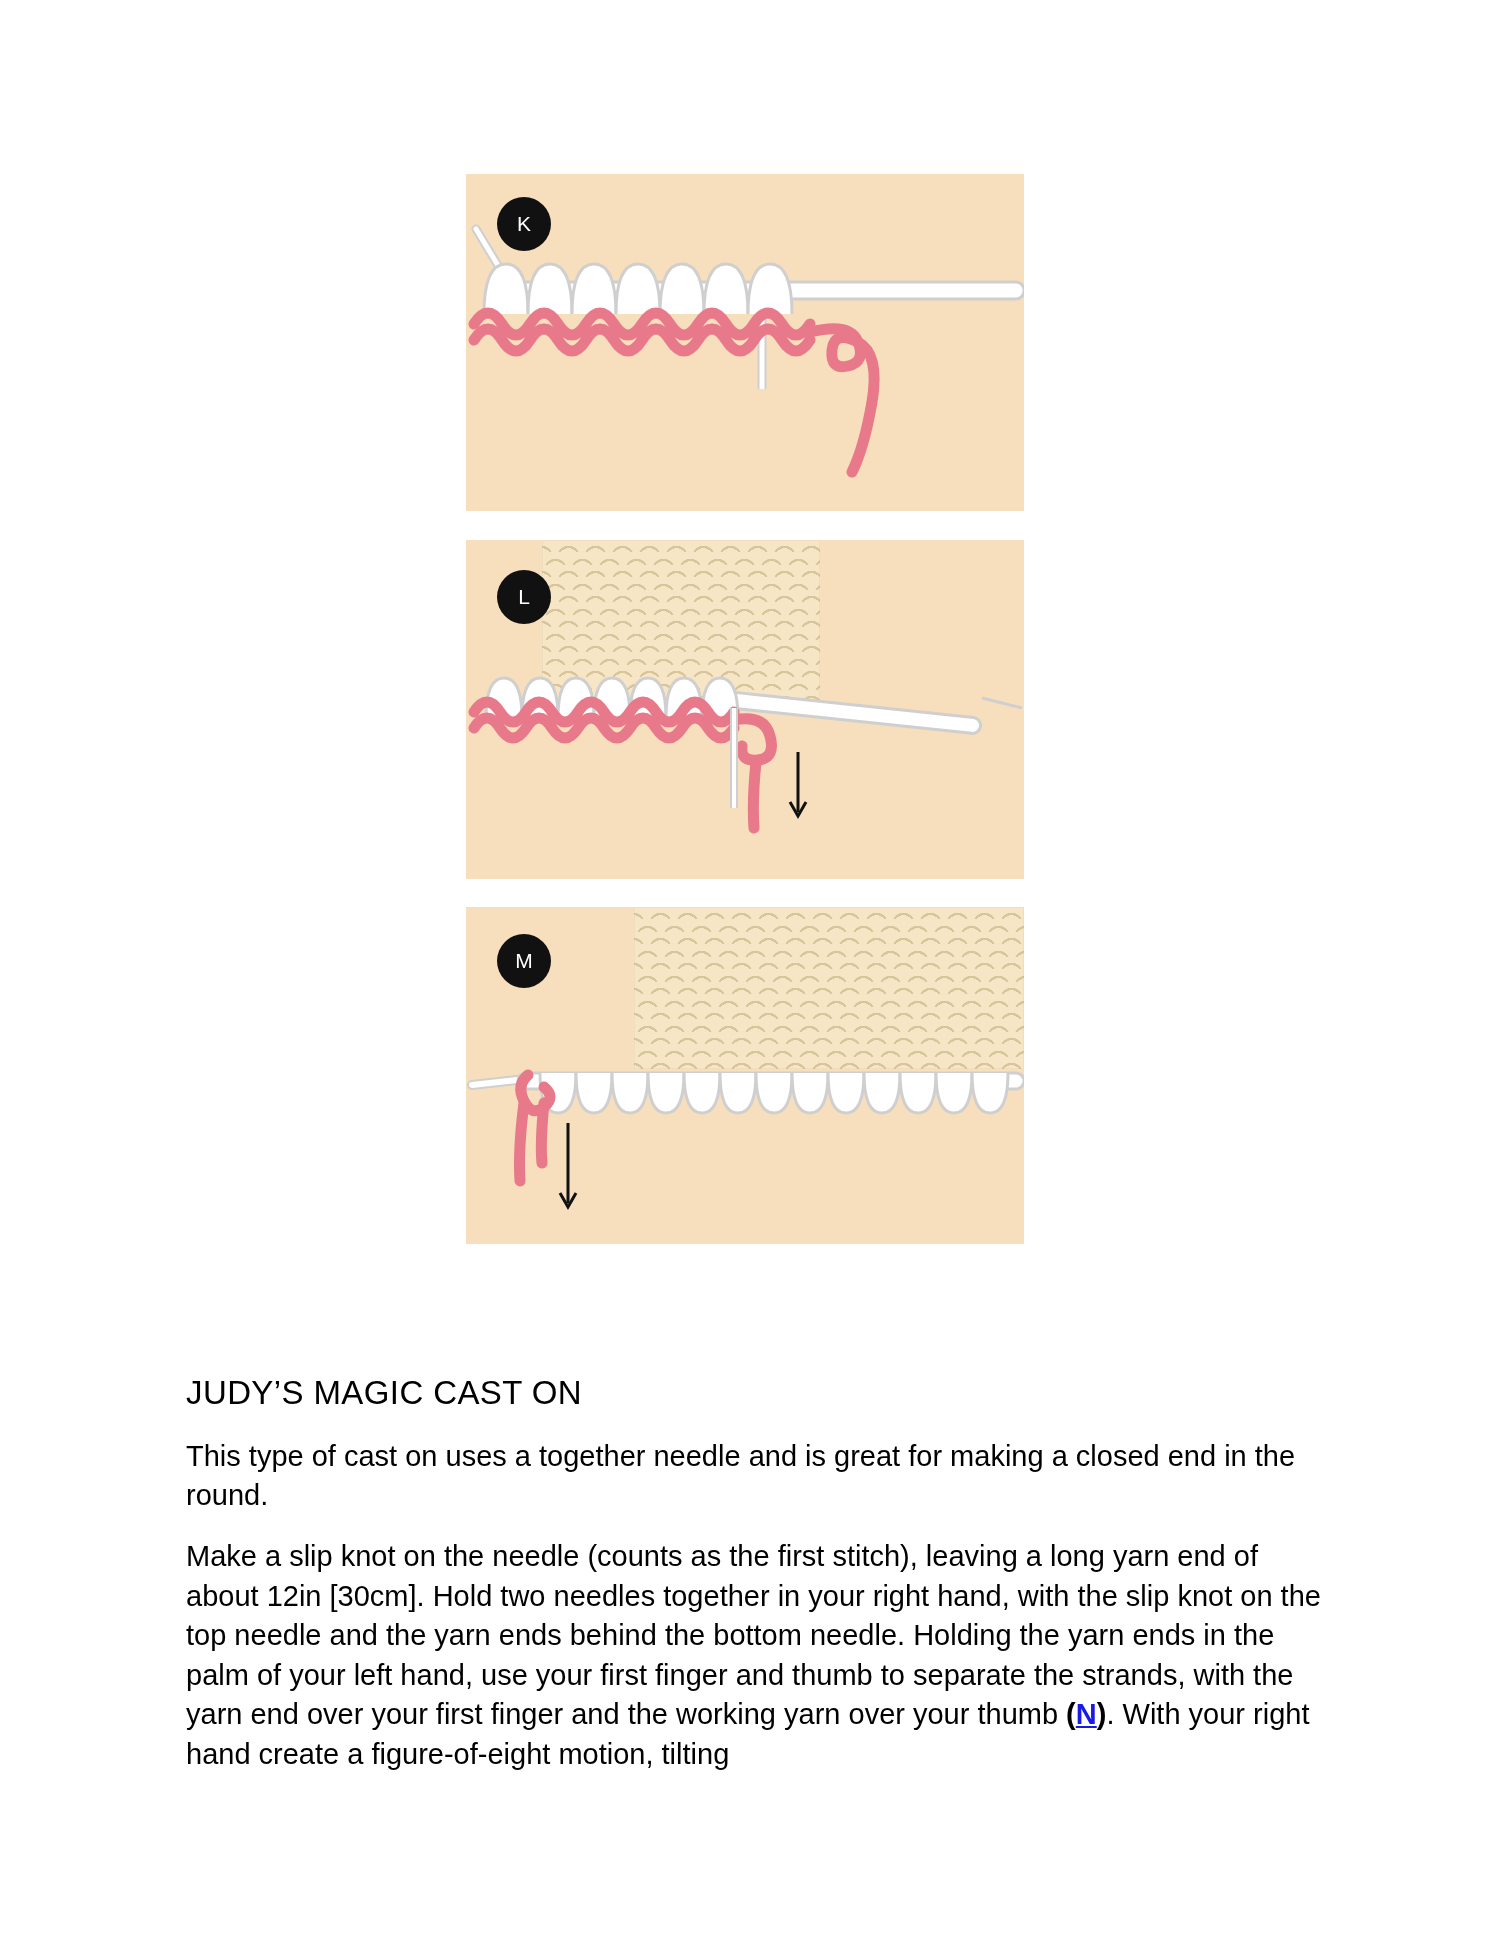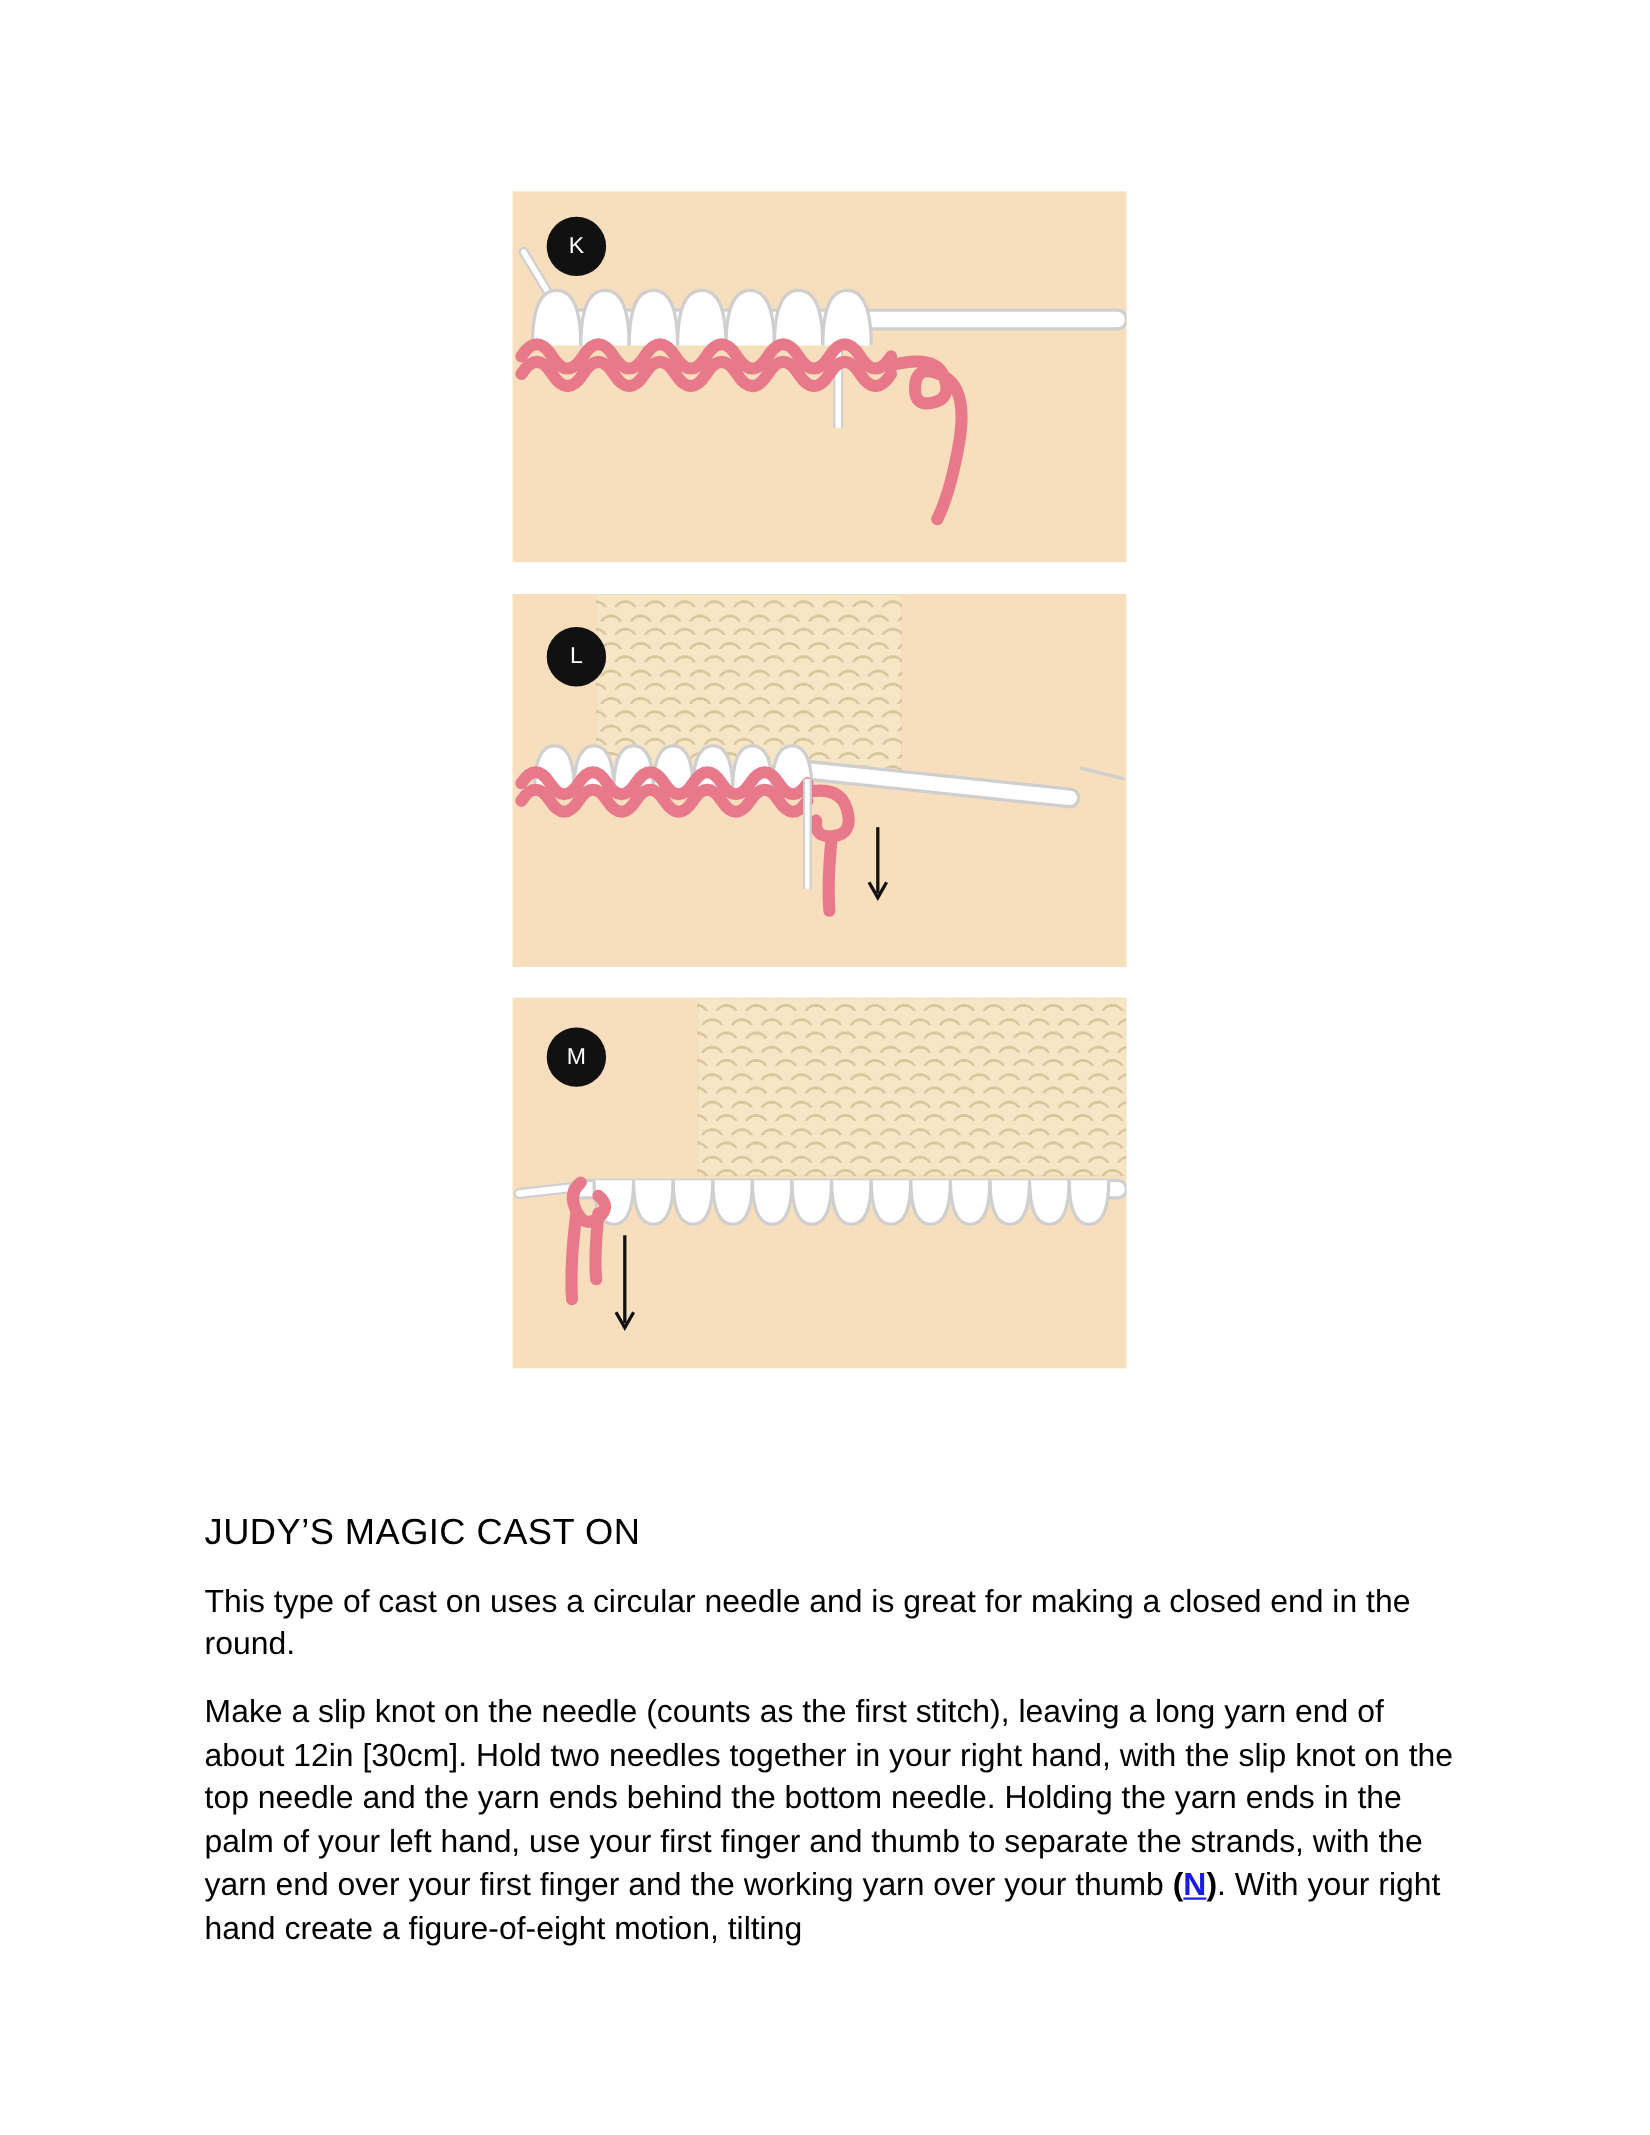--- a/index.html
+++ b/index.html
@@ -206,18 +206,18 @@
       <g stroke="#111111" stroke-width="3" fill="none">
         <path d="M102 216 L 102 296"></path>
         <path d="M94 286 L 102 300 L 110 286"></path>
       </g>
     </svg>
   </div>
 
   <div class="content">
     <h1 class="heading">JUDY’S MAGIC CAST ON</h1>
 
-    <p class="para">This type of cast on uses a circular needle and is great for making a closed end in the round.</p>
+    <p class="para">This type of cast on uses a together needle and is great for making a closed end in the round.</p>
 
     <p class="para"><span>Make a slip knot on the needle (counts as the first stitch), leaving a long yarn end of about 12in [30cm]. Hold two needles together in your right hand, with the slip knot on the top needle and the yarn ends behind the bottom needle. Holding the yarn ends in the palm of your left hand, use your first finger and thumb to separate the strands, with the yarn end over your first finger and the working yarn over your thumb </span><span class="ref"><span>(</span><a href="#">N</a><span>)</span></span><span>. With your right hand create a figure-of-eight motion, tilting</span></p>
   </div>
 
 </div>
 
 </body></html>

